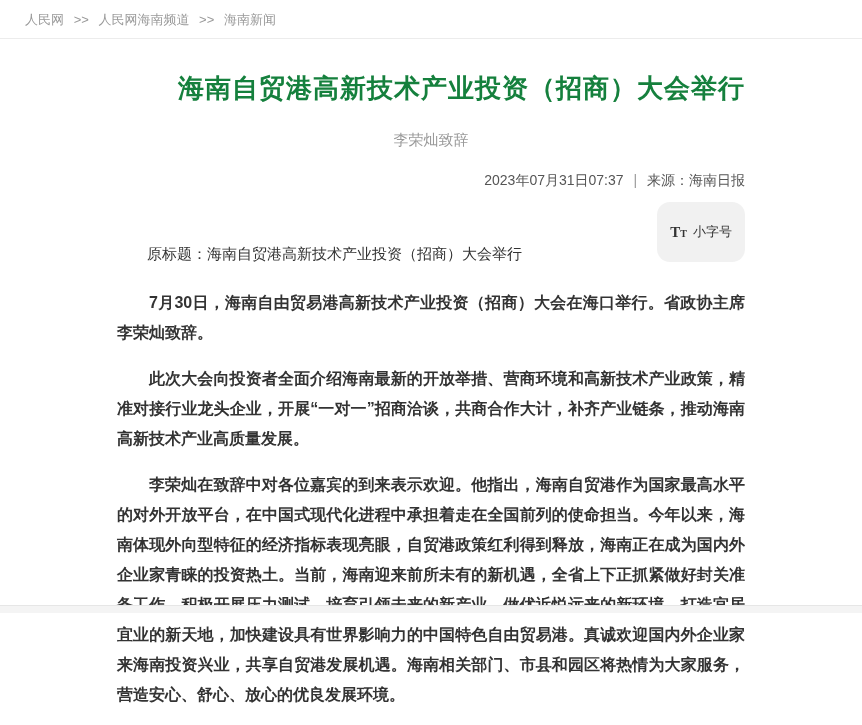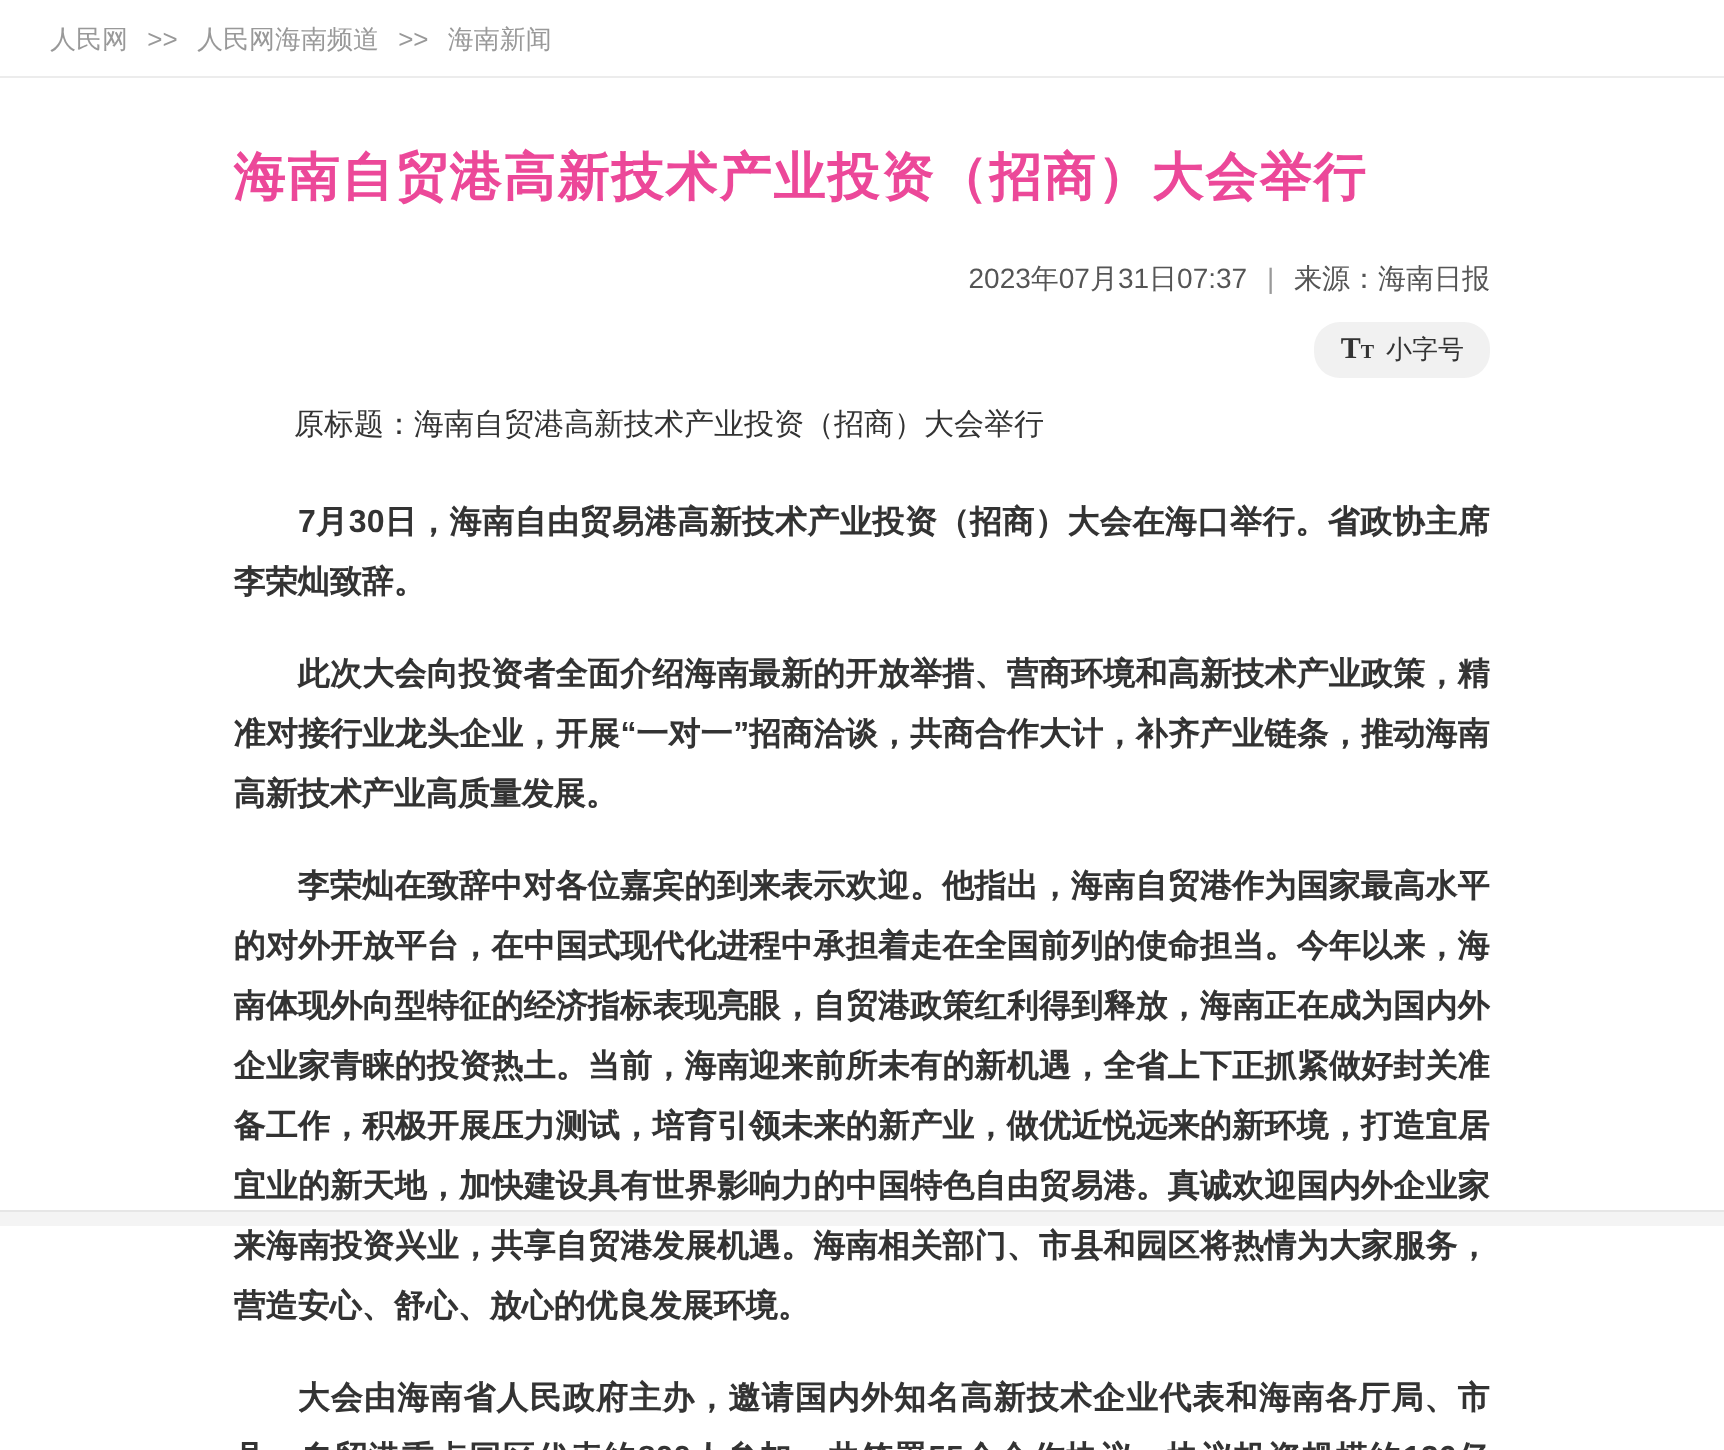--- a/index.html
+++ b/index.html
@@ -37,22 +37,22 @@
   
   .article {
     width: 628px;
     margin: 0 auto;
   }
   .article-title {
     margin: 32px 0 26px 0;
     font-size: 26px;
     line-height: 34px;
     font-weight: bold;
-    color: #ec4899;
-    text-align: left;
+    color: #15803d;
+    text-align: right;
     letter-spacing: 1px;
   }
   .article-subtitle {
     text-align: center;
     font-size: 15px;
     color: #999;
     margin: 0 0 2px 0;
     font-weight: normal;
   }
   .article-meta {
@@ -66,21 +66,21 @@
   .fontsize-bar {
     text-align: right;
     margin-top: 12px;
     height: 24px;
   }
   .fontsize-pill {
     display: inline-flex;
     align-items: center;
     background: #f1f1f1;
     border-radius: 13px;
-    padding: 5px 13px;
+    padding: 21px 13px;
     font-size: 13px;
     color: #333;
     cursor: pointer;
     user-select: none;
   }
   .fontsize-pill .tt {
     font-family: "Liberation Serif", "DejaVu Serif", serif;
     margin-right: 6px;
     line-height: 1;
   }
@@ -125,20 +125,21 @@
     <span class="sep">&gt;&gt;</span>
     <a>人民网海南频道</a>
     <span class="sep">&gt;&gt;</span>
     <a>海南新闻</a>
   </div>
 
   <div class="article">
 
     <h1 class="article-title">海南自贸港高新技术产业投资（招商）大会举行</h1>
 
+    <h2 class="article-subtitle">李荣灿致辞</h2>
 
     <div class="article-meta">
       <span>2023年07月31日07:37</span>
       <span class="pipe">|</span>
       <span>来源：</span><a>海南日报</a>
     </div>
 
     <div class="fontsize-bar">
       <span class="fontsize-pill">
         <span class="tt"><span class="t-big">T</span><span class="t-small">T</span></span>

